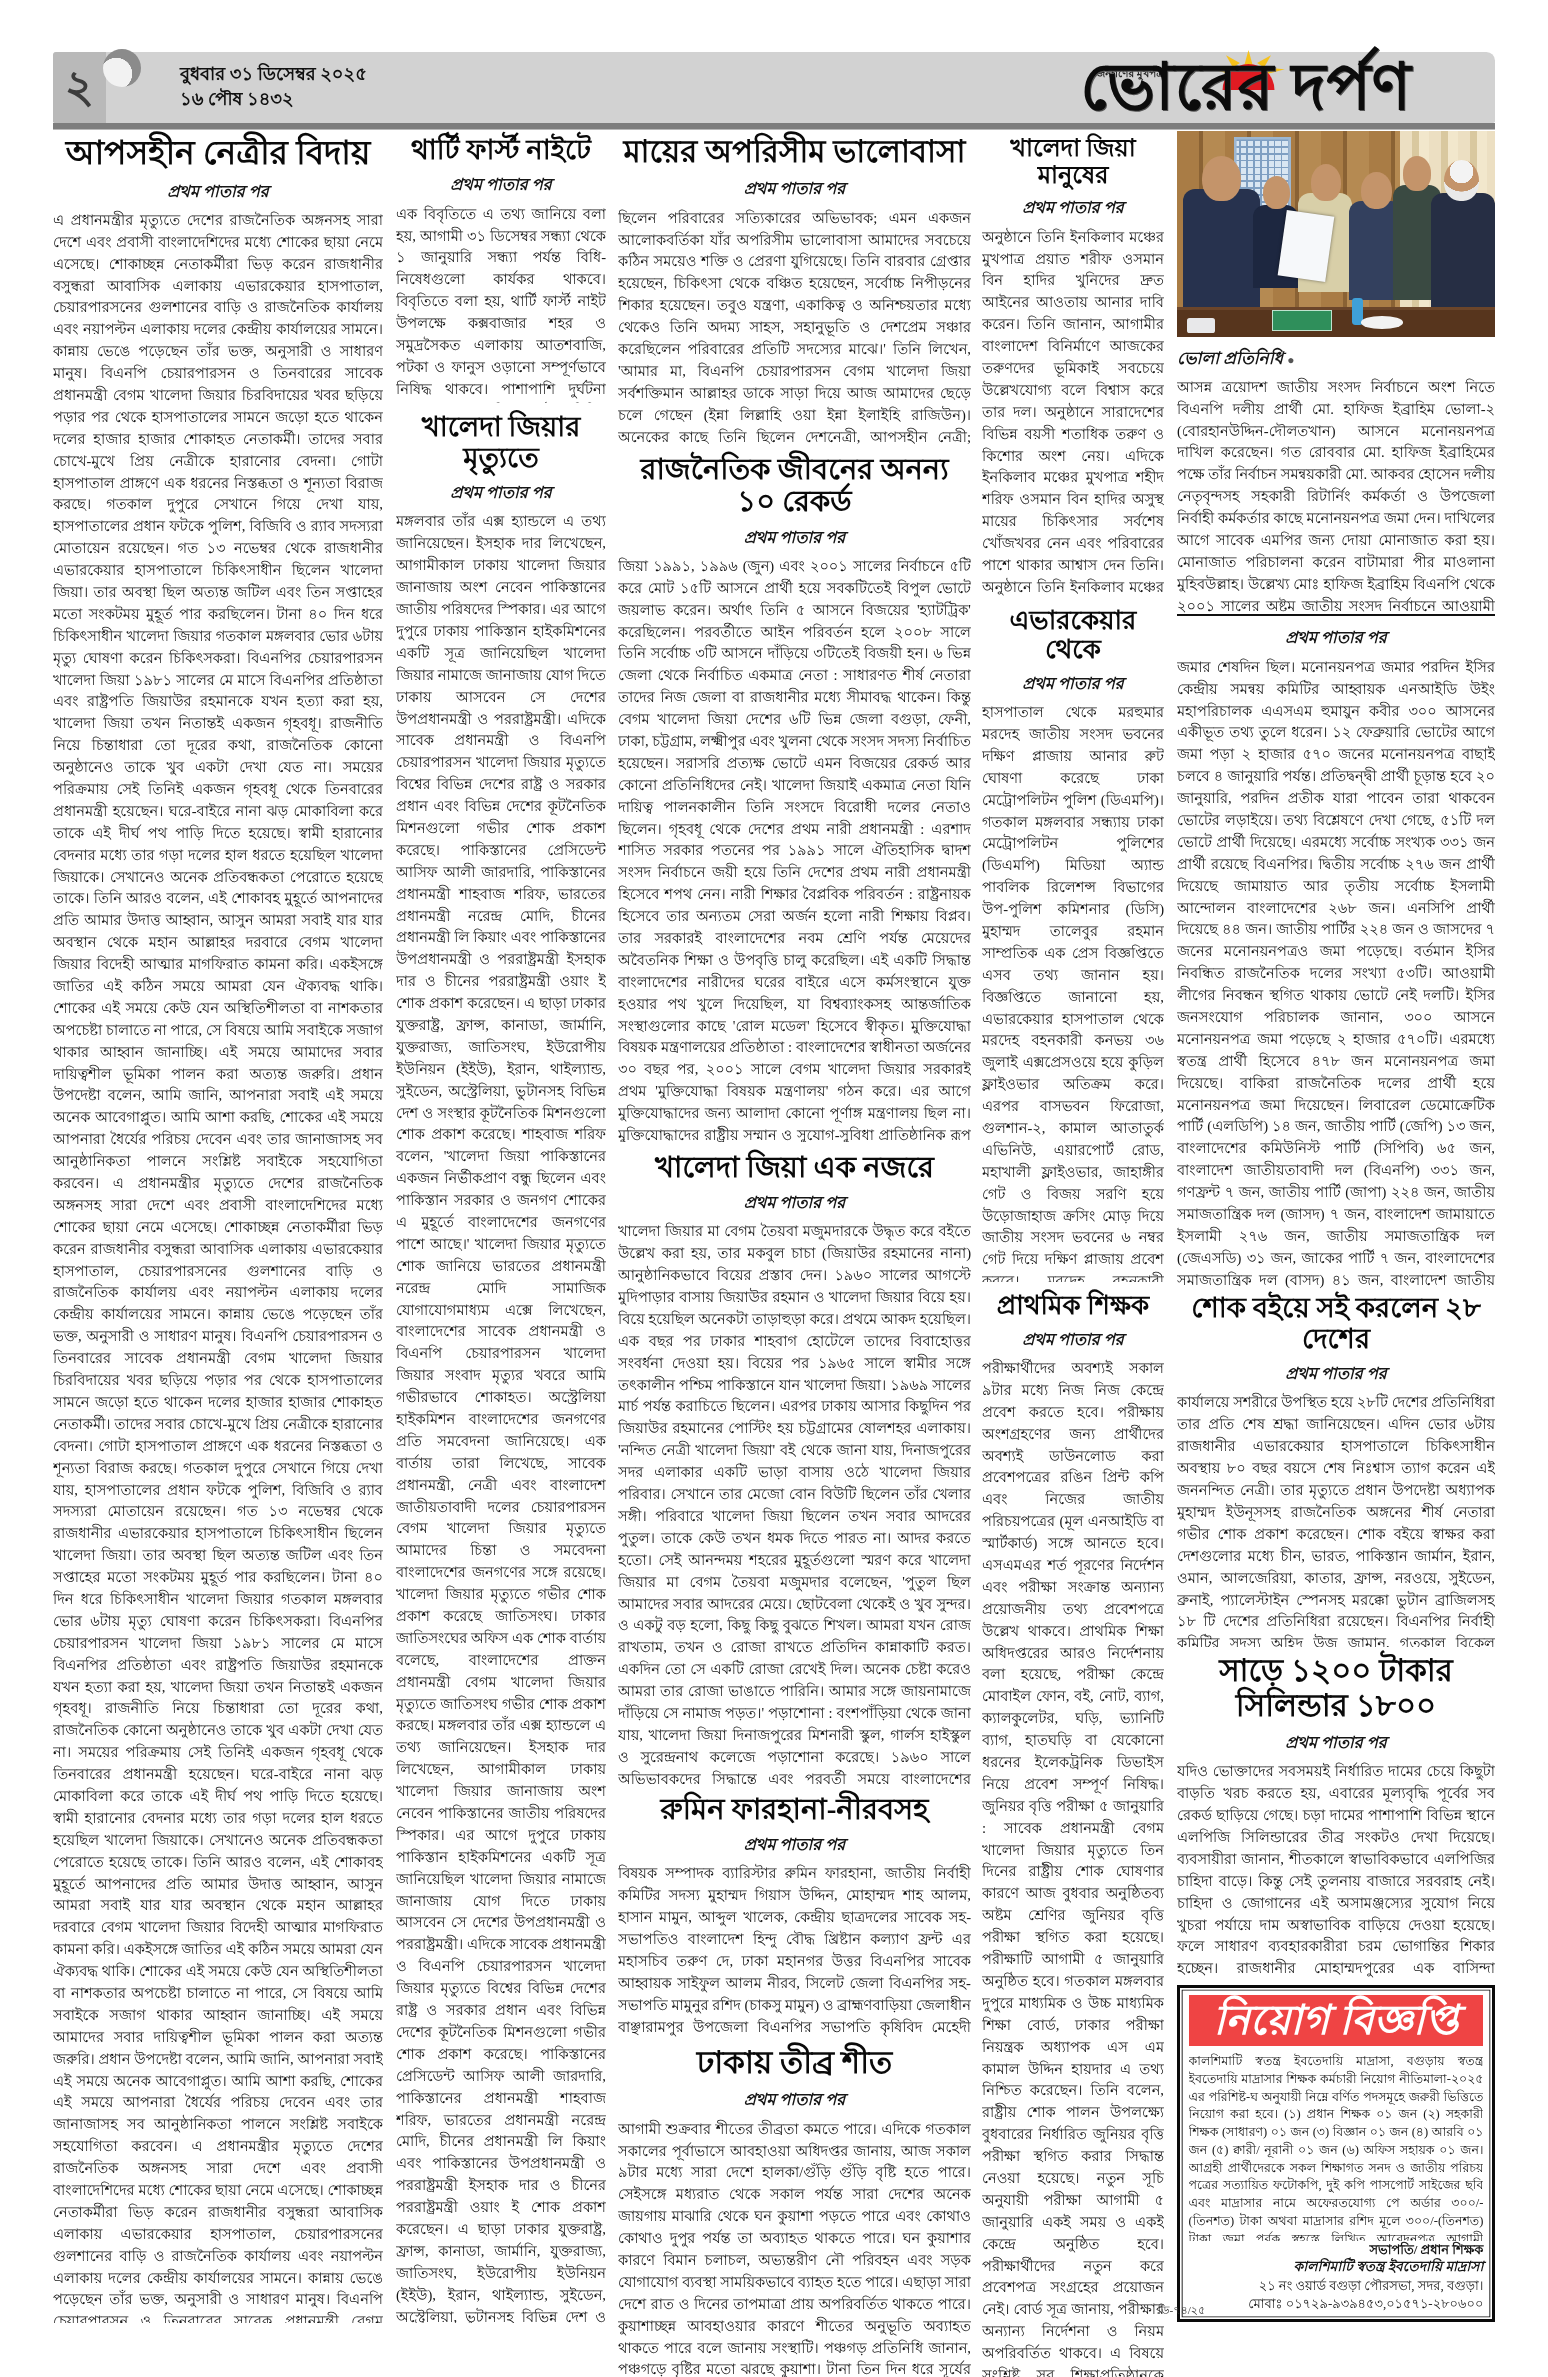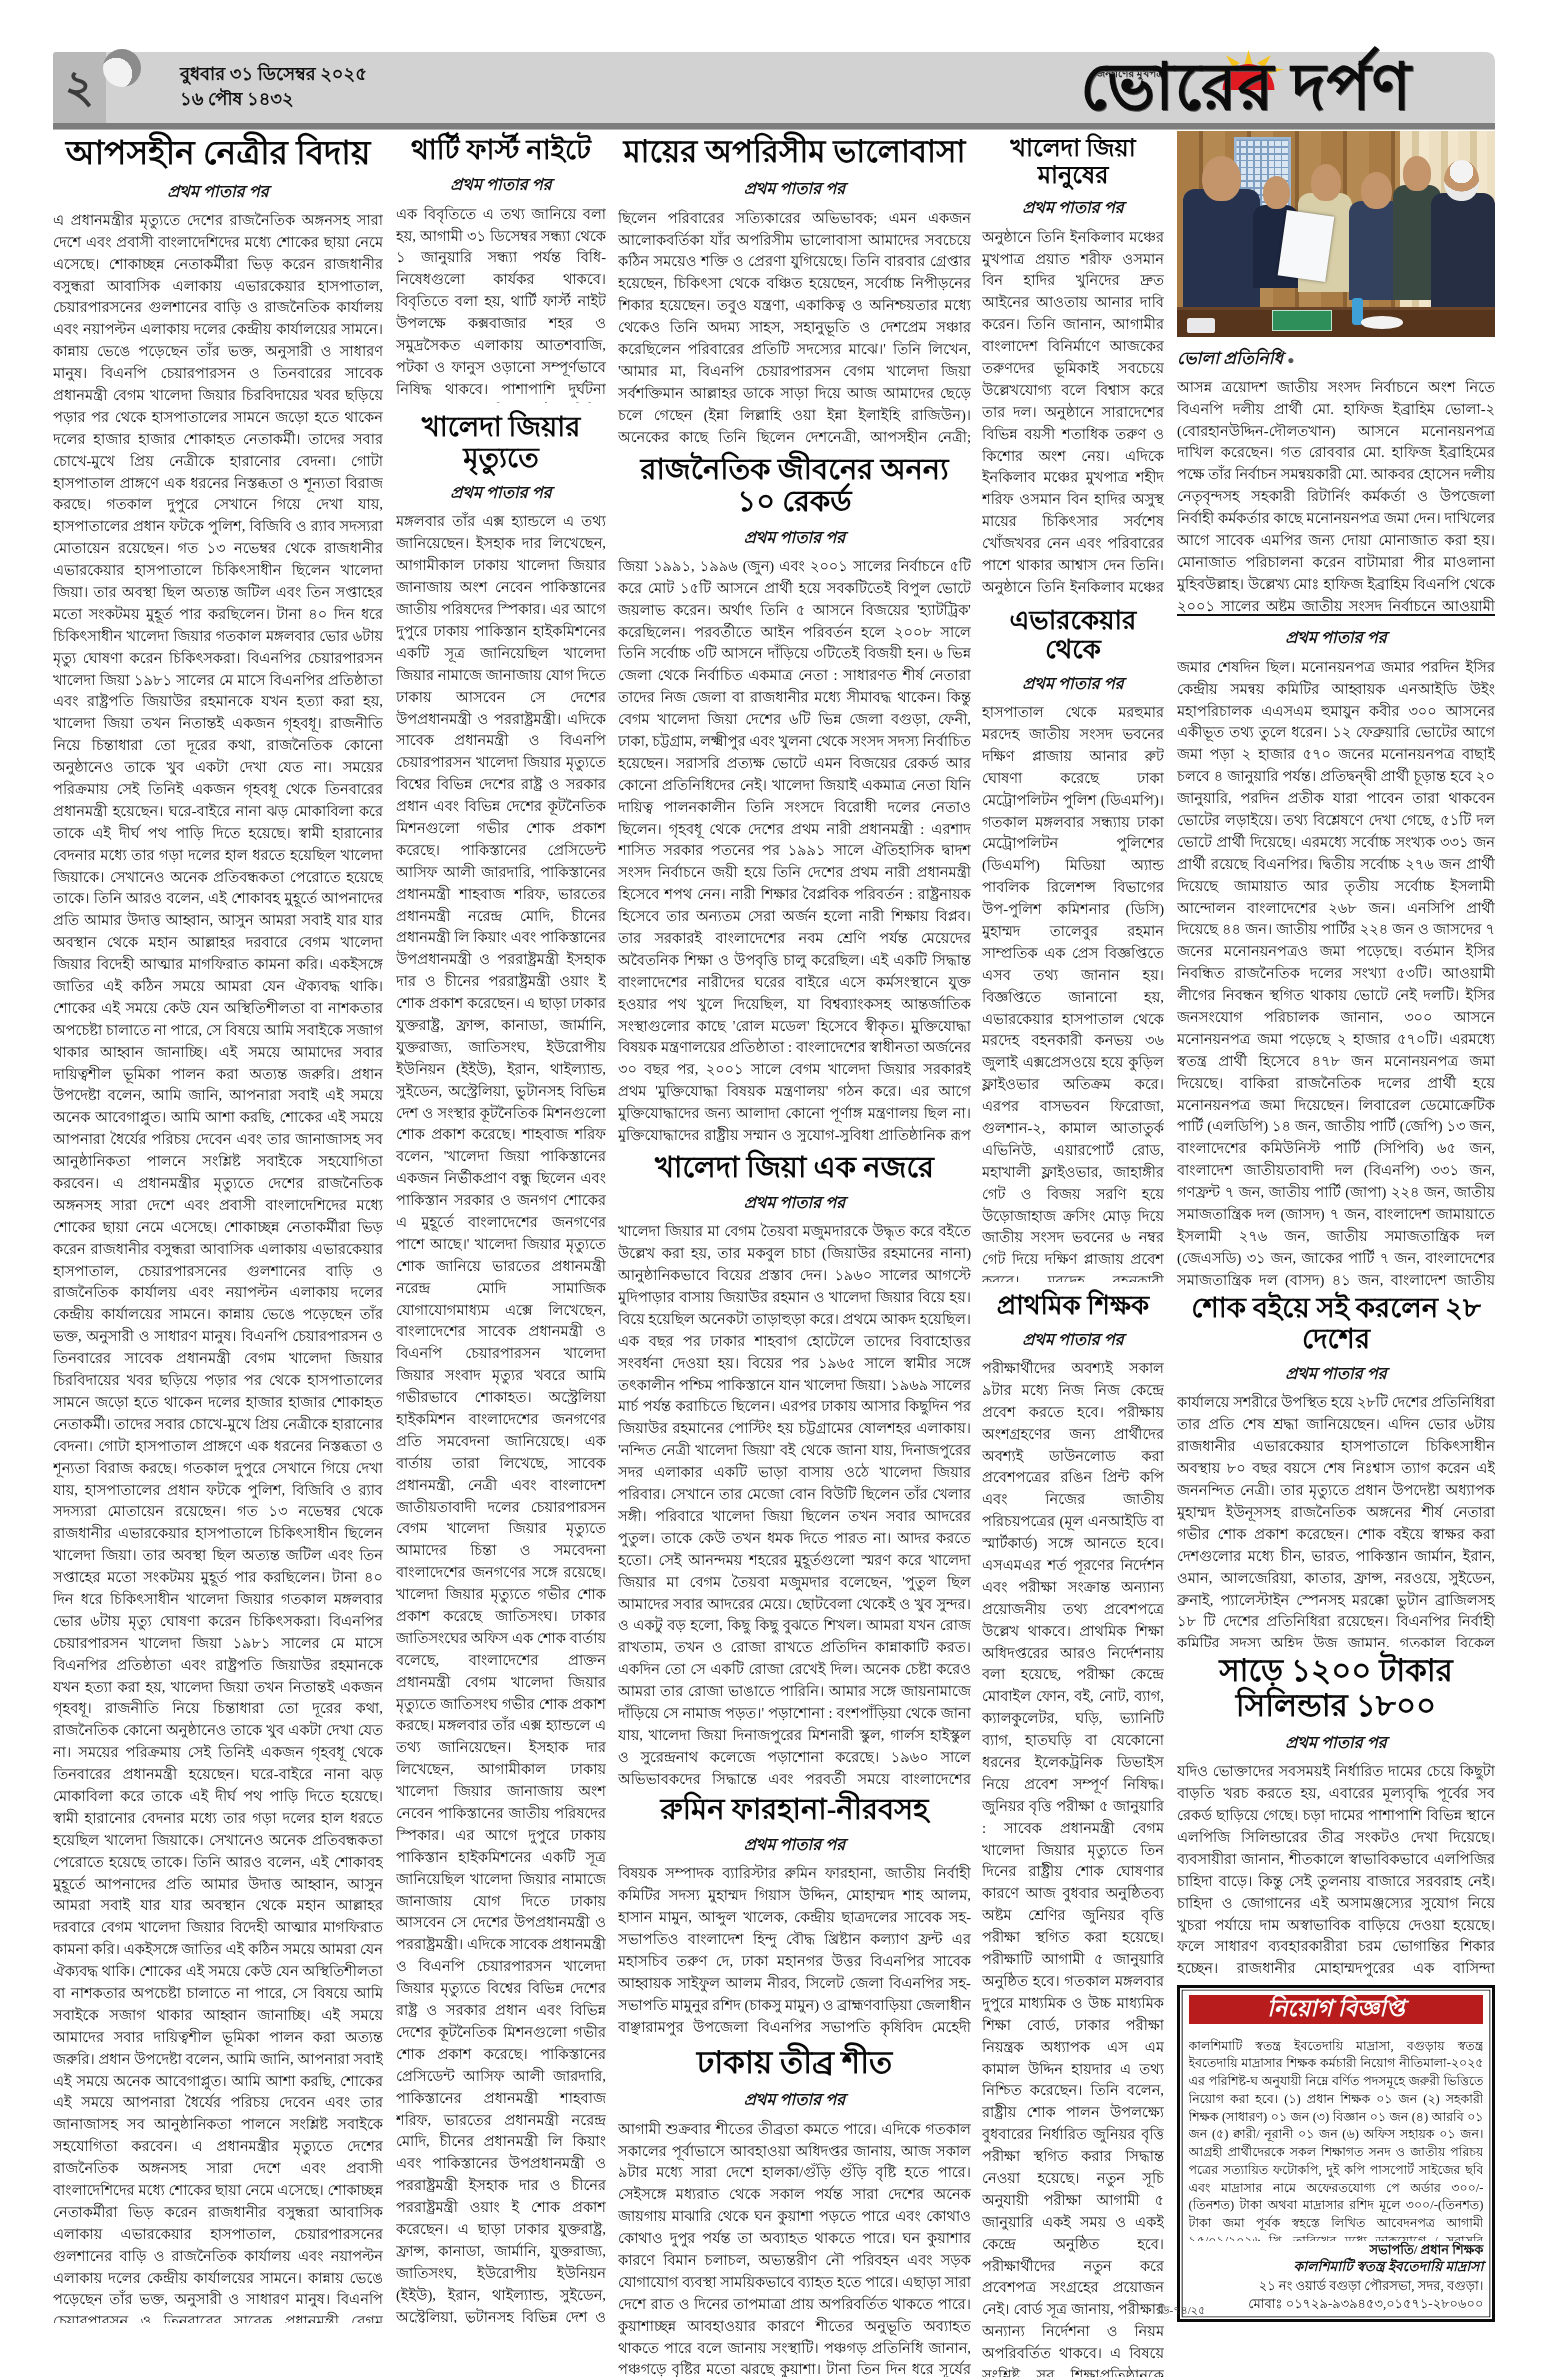--- a/index.html
+++ b/index.html
@@ -47,22 +47,22 @@
   #ph-folder{left:30%;bottom:3%;width:18%;height:9%;background:#2f8f5b;border:1.7px solid #bfe3cf;}
   #ph-plate{left:58%;bottom:4%;width:13%;height:6%;background:#f2f2f2;border-radius:50%;}
   #ph-bottle{left:55%;bottom:6%;width:3.5%;height:13%;background:#3fa0d8;border-radius:3.4px;}
   #ph-paper{left:33%;top:40%;width:15%;height:32%;background:#f6f8fa;transform:rotate(8deg);
             box-shadow:0 0 3.4px rgba(0,0,0,.5);}
   #ph-phone{left:3%;bottom:2%;width:9%;height:7%;background:#e8e8ea;border-radius:2.6px;}
   
   #ad-box{position:absolute;left:1177px;top:1985px;width:318px;height:337px;background:#fff;
           border:3.4px solid #0a0a0a;box-shadow:inset 0 0 0 1.7px #fff, inset 0 0 0 2.6px #0a0a0a;
           display:flex;flex-direction:column;padding:6.9px 8.6px;box-sizing:border-box;}
-  #ad-banner{flex:0 0 auto;background:#b91c1c;color:#fff;text-align:center;
-             font-size:23px;font-weight:900;font-style:italic;line-height:1.25;margin-bottom:14px;}
+  #ad-banner{flex:0 0 auto;background:#ef4444;color:#fff;text-align:center;
+             font-size:41px;font-weight:900;font-style:italic;line-height:1.25;margin-bottom:7px;}
   #ad-body{flex:1 1 auto;overflow:hidden;font-size:12.5px;line-height:1.42;text-align:justify;}
   .ad-sign{flex:0 0 auto;text-align:right;font-size:13px;font-weight:700;line-height:1.35;}
   .ad-sign.it{font-style:italic;font-size:13.8px;}
   #ad-code{position:absolute;left:1158px;top:2302px;font-size:11.2px;color:#333;}
 </style>
 </head>
 <body>
 
 <div id="page">
 

